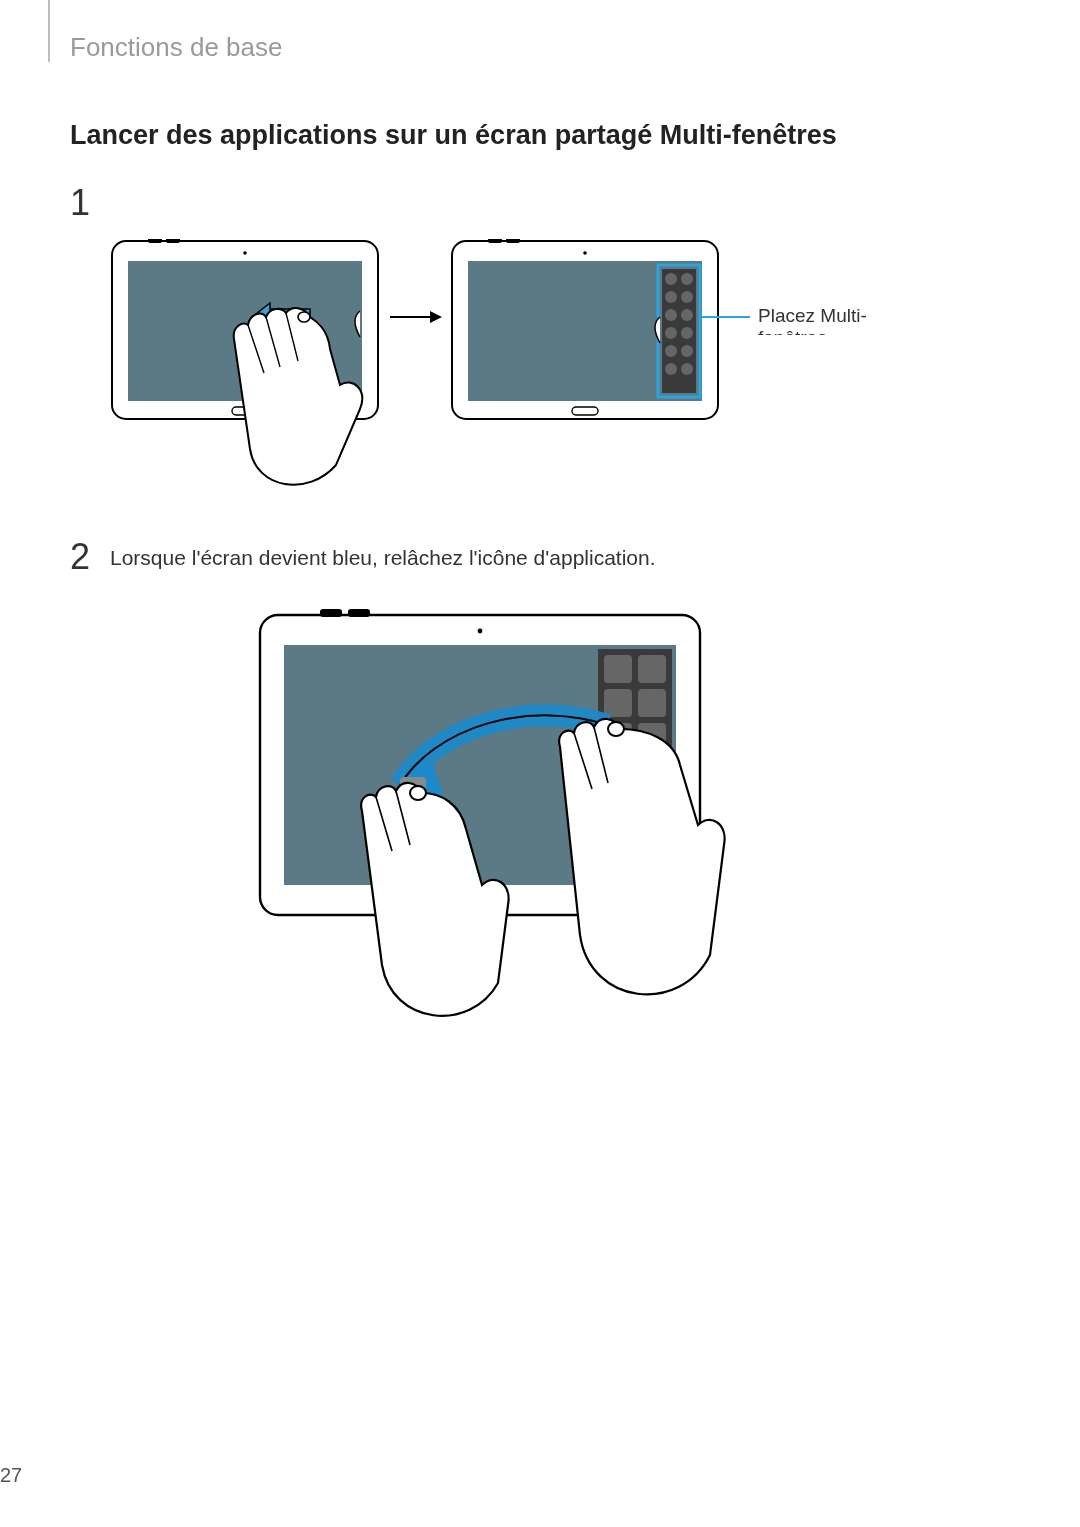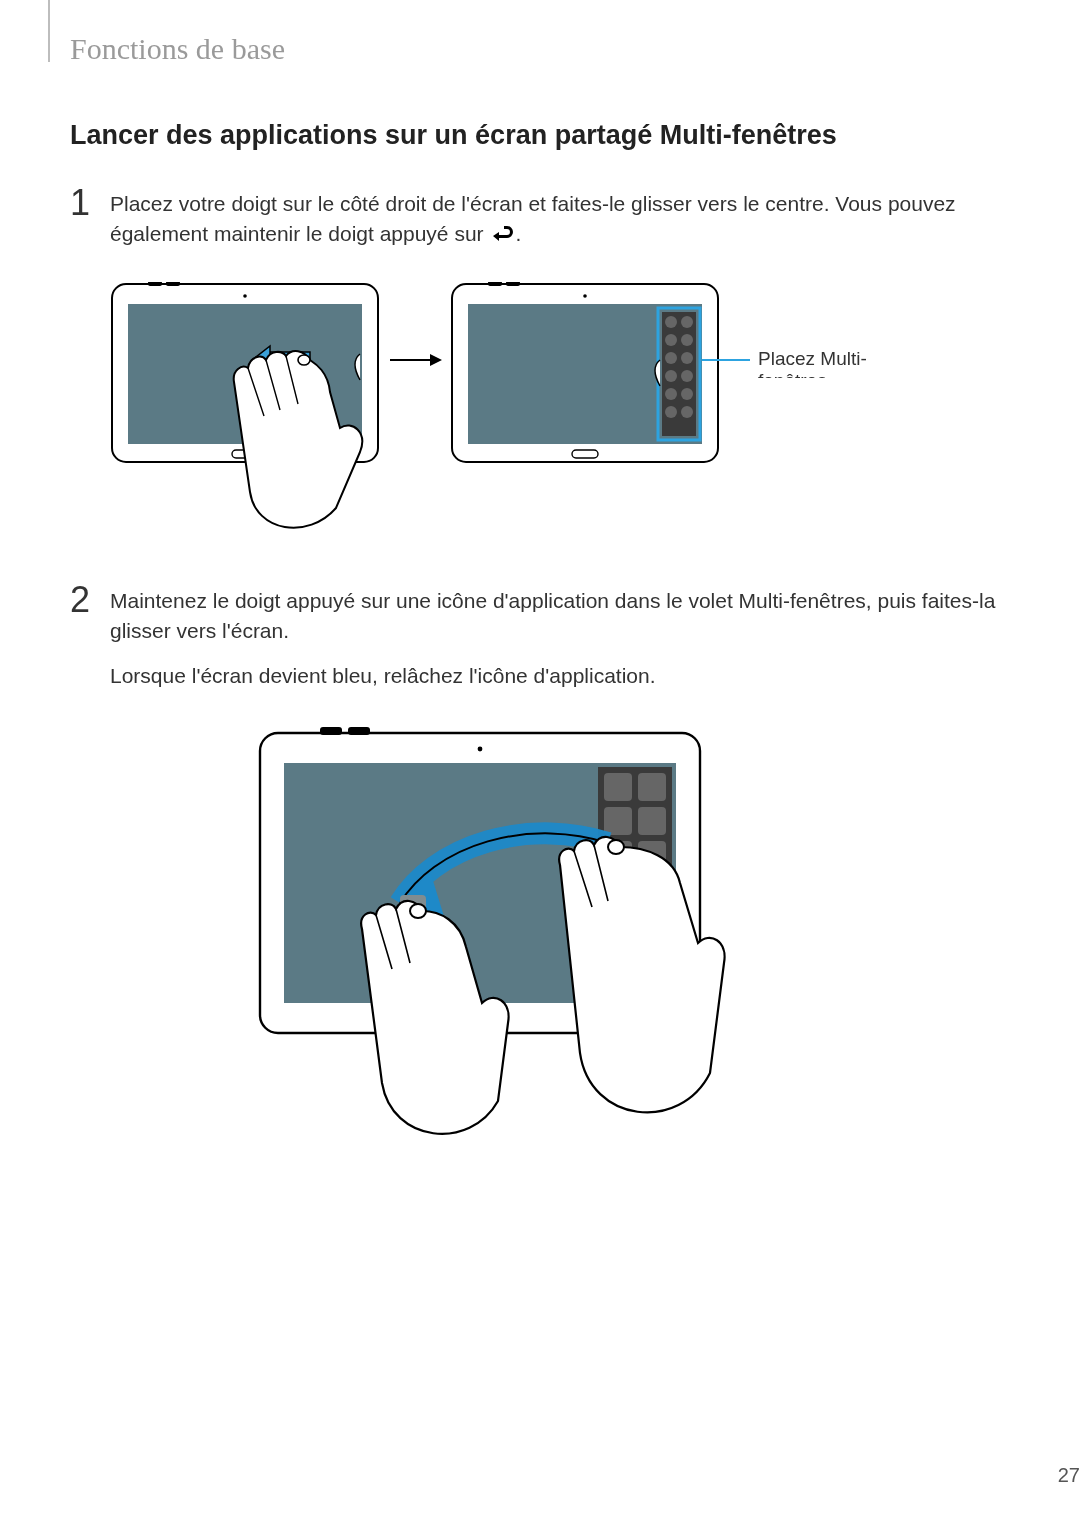--- a/index.html
+++ b/index.html
@@ -16,23 +16,22 @@
     left: 48px;
     top: 0;
     width: 2px;
     height: 62px;
     background: #bdbdbd;
   }
   .breadcrumb {
     position: absolute;
     left: 70px;
     top: 32px;
-    font-size: 30px;
+    font-size: 26px;
     color: #9a9a9a;
-    font-family: Liberation Serif, serif;
   }
   .content {
     position: absolute;
     left: 70px;
     top: 120px;
     width: 940px;
   }
   h2.section-title {
     font-size: 27px;
     font-weight: 700;
@@ -64,42 +63,37 @@
   .figure2 { margin: 14px 0 0 180px; }
   .callout-label {
     font-size: 19px;
     color: #333;
   }
   .page-num {
     position: absolute;
     bottom: 40px;
     left: 0;
     width: 1080px;
-    text-align: right;
+    text-align: left;
     font-size: 20px;
     color: #555;
   }
 </style>
 </head>
 <body>
 
 <div class="header-rule"></div>
 <div class="breadcrumb">Fonctions de base</div>
 
 <div class="content">
   <h2 class="section-title">Lancer des applications sur un écran partagé Multi-fenêtres</h2>
 
   <div class="step">
     <div class="step-num">1</div>
     <div class="step-body">
-      <p>
-        <span>Placez votre doigt sur le côté droit de l'écran et faites-le glisser vers le centre. Vous pouvez également maintenir le doigt appuyé sur </span><svg class="back-icon-svg" width="26" height="18" viewBox="0 0 26 18">
-            <path d="M4 8 L10 3 L10 6 L18 6 A6 6 0 0 1 18 18 L15 18 L15 15 L18 15 A3 3 0 0 0 18 9 L10 9 L10 12 Z" fill="#000" transform="scale(1,-1) translate(0,-18)"></path>
-          </svg><span>.</span>
-      </p>
     </div>
   </div>
 
   <div class="figure1">
     <svg width="820" height="260" viewBox="0 0 820 260">
 
       <g transform="translate(0,0)">
         <rect x="2" y="2" width="266" height="178" rx="14" fill="#fff" stroke="#000" stroke-width="2"></rect>
 
         <rect x="38" y="-1" width="14" height="5" rx="2" fill="#000"></rect>
@@ -162,21 +156,20 @@
       <line x1="592" y1="78" x2="640" y2="78" stroke="#2da3e0" stroke-width="2"></line>
       <foreignObject x="648" y="66" width="170" height="30">
         <div xmlns="http://www.w3.org/1999/xhtml" class="callout-label">Placez Multi-fenêtres</div>
       </foreignObject>
     </svg>
   </div>
 
   <div class="step">
     <div class="step-num">2</div>
     <div class="step-body">
-      <p>Maintenez le doigt appuyé sur une icône d'application dans le volet Multi-fenêtres, puis faites-la glisser vers l'écran.</p>
       <p>Lorsque l'écran devient bleu, relâchez l'icône d'application.</p>
     </div>
   </div>
 
   <div class="figure2">
     <svg width="480" height="420" viewBox="0 0 480 420">
 
       <rect x="10" y="10" width="440" height="300" rx="18" fill="#fff" stroke="#000" stroke-width="2.4"></rect>
       <rect x="70" y="4" width="22" height="8" rx="3" fill="#000"></rect>
       <rect x="98" y="4" width="22" height="8" rx="3" fill="#000"></rect>

